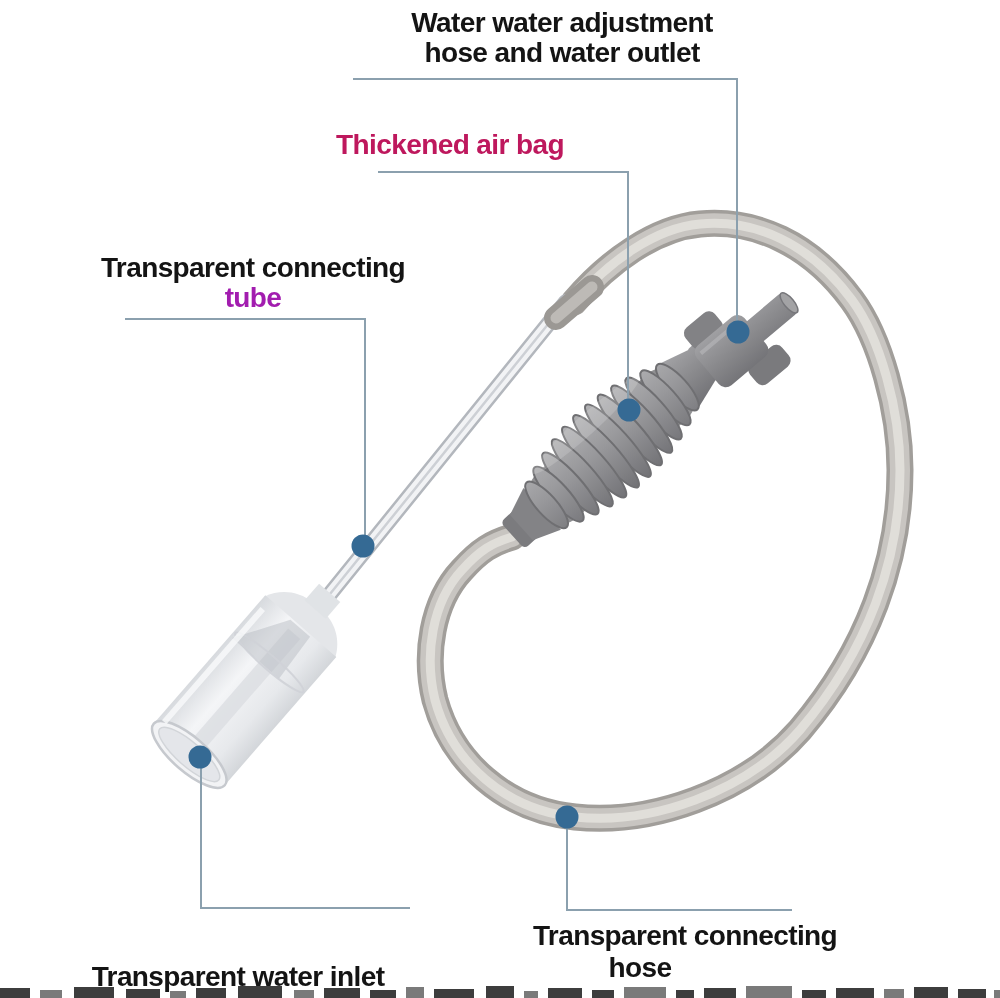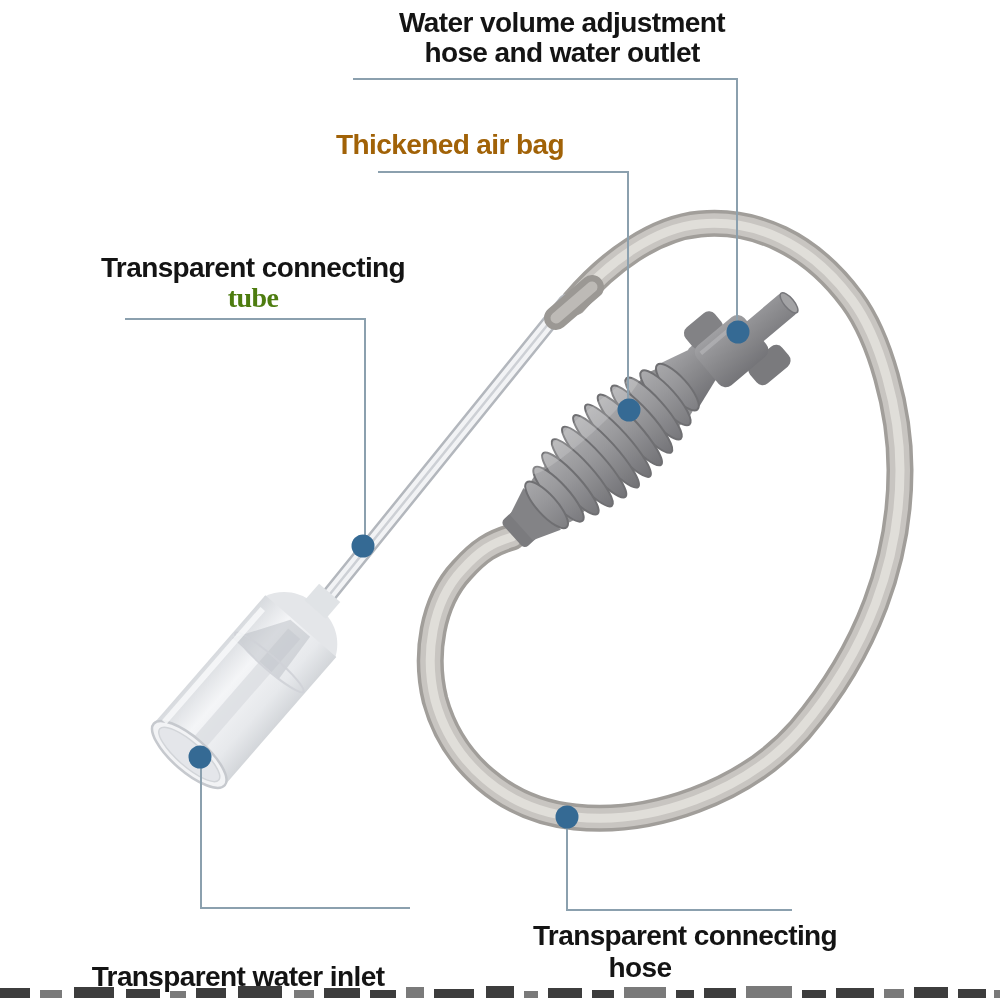--- a/index.html
+++ b/index.html
@@ -171,22 +171,22 @@
         <rect x="802" y="990" width="24" height="8" fill="#3d3d3d"></rect>
         <rect x="836" y="988" width="38" height="10" fill="#3d3d3d"></rect>
         <rect x="884" y="989" width="20" height="9" fill="#7a7a7a"></rect>
         <rect x="914" y="987" width="34" height="11" fill="#3d3d3d"></rect>
         <rect x="958" y="989" width="28" height="9" fill="#3d3d3d"></rect>
         <rect x="994" y="990" width="6" height="8" fill="#7a7a7a"></rect>
       </g>
   </svg>
 
   <div id="label-layer">
-      <div class="part-label" style="left: 562px; top: 8px; color: rgb(20, 20, 20);">Water volume adjustment</div>
+      <div class="part-label" style="left: 562px; top: 8px; color: rgb(20, 20, 20);">Water water adjustment</div>
       <div class="part-label" style="left: 562px; top: 38px; color: rgb(20, 20, 20);">hose and water outlet</div>
-      <div class="part-label" style="left: 450px; top: 130px; color: #a16207;">Thickened air bag</div>
+      <div class="part-label" style="left: 450px; top: 130px; color: #be185d;">Thickened air bag</div>
       <div class="part-label" style="left: 253px; top: 253px; color: rgb(20, 20, 20);">Transparent connecting</div>
-      <div class="part-label" style="left: 253px; top: 283px; color: #4d7c0f; font-family: Liberation Serif, serif;">tube</div>
+      <div class="part-label" style="left: 253px; top: 283px; color: #a21caf;">tube</div>
       <div class="part-label" style="left: 238px; top: 962px; color: rgb(20, 20, 20);">Transparent water inlet</div>
       <div class="part-label" style="left: 685px; top: 921px; color: rgb(20, 20, 20);">Transparent connecting</div>
       <div class="part-label" style="left: 640px; top: 953px; color: rgb(20, 20, 20);">hose</div>
     </div>
 </div>
 
 </body></html>

